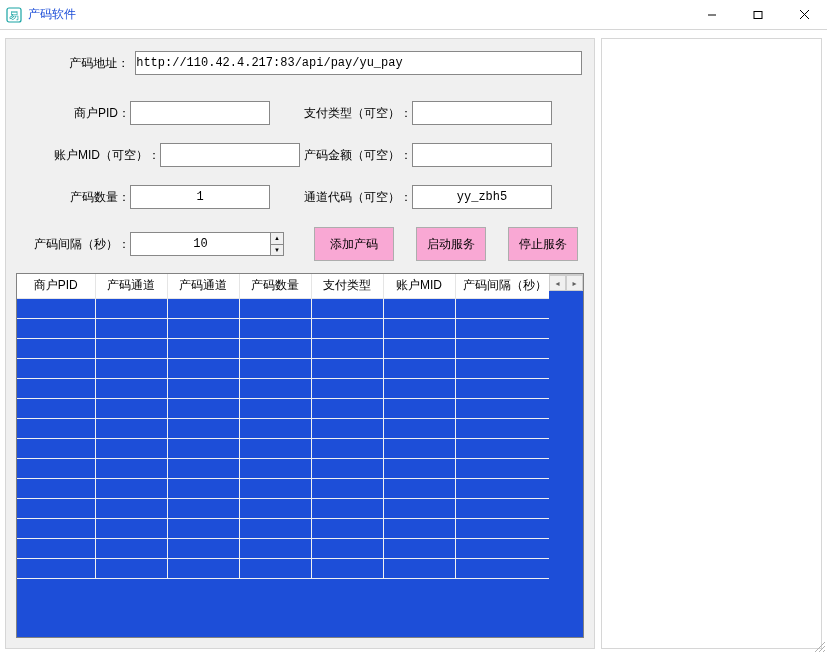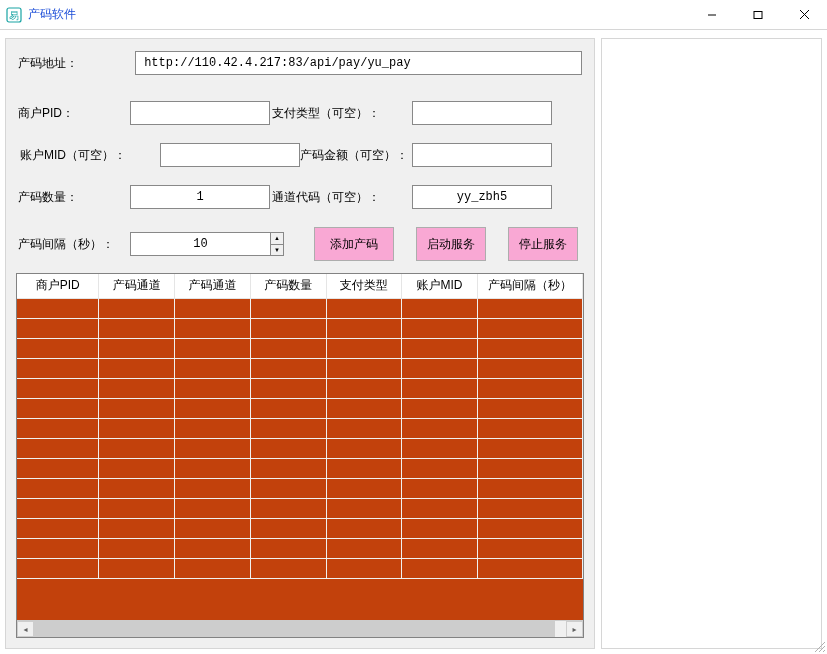--- a/index.html
+++ b/index.html
@@ -70,33 +70,33 @@
   .form-area {
     padding: 12px 12px 6px 12px;
   }
   .row {
     display: flex;
     align-items: center;
     margin-bottom: 18px;
   }
   .row.url-row { margin-bottom: 26px; }
   .lbl {
-    text-align: left;
+    text-align: right;
     font-size: 12px;
     white-space: nowrap;
   }
   .lbl.col1 { width: 112px; }
   .lbl.col2 { width: 142px; padding-left: 2px; }
   input.txt {
     height: 24px;
     border: 1px solid #888;
     background: #fff;
     font-family: "Courier New", monospace;
     font-size: 12px;
-    padding: 0 8px;
+    padding: 0 0;
     text-align: left;
   }
   input.txt.center { text-align: center; }
   .url-input { width: 450px; margin-left: 6px; }
   .std-input { width: 140px; }
   .pair { display: flex; align-items: center; }
 
   .spinner-wrap {
     display: flex;
     align-items: stretch;
@@ -145,23 +145,23 @@
   }
   .btn-add    { width: 80px; margin-left: 30px; }
   .btn-start  { width: 70px; margin-left: 22px; }
   .btn-stop   { width: 70px; margin-left: 22px; }
 
   
   .table-wrap {
     margin: 6px 10px 10px 10px;
     flex: 1;
     border: 1px solid #828282;
-    background: #c2410c;
-    display: flex;
-    flex-direction: column;
+    background: #1d4ed8;
+    display: flex;
+    flex-direction: row;
     min-height: 0;
   }
   .grid {
     flex: 1;
     overflow: hidden;
     position: relative;
   }
   table {
     border-collapse: collapse;
     width: 100%;

